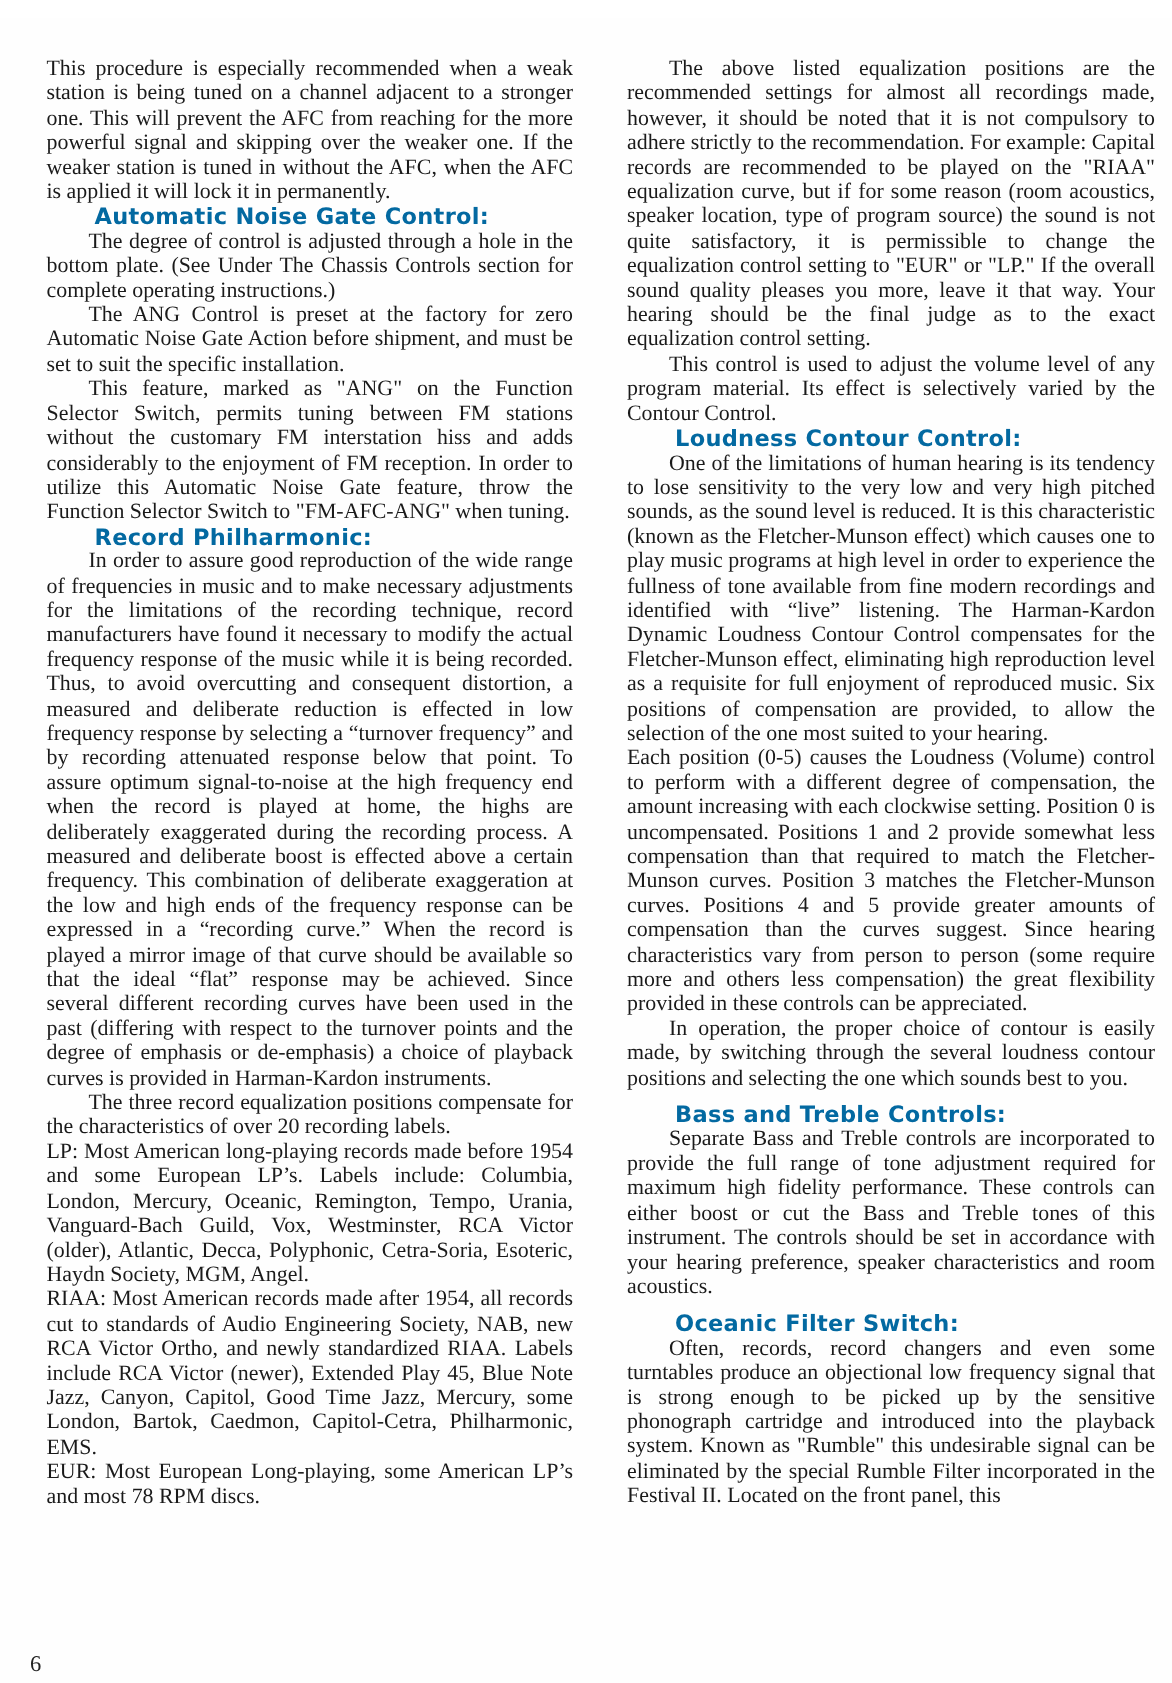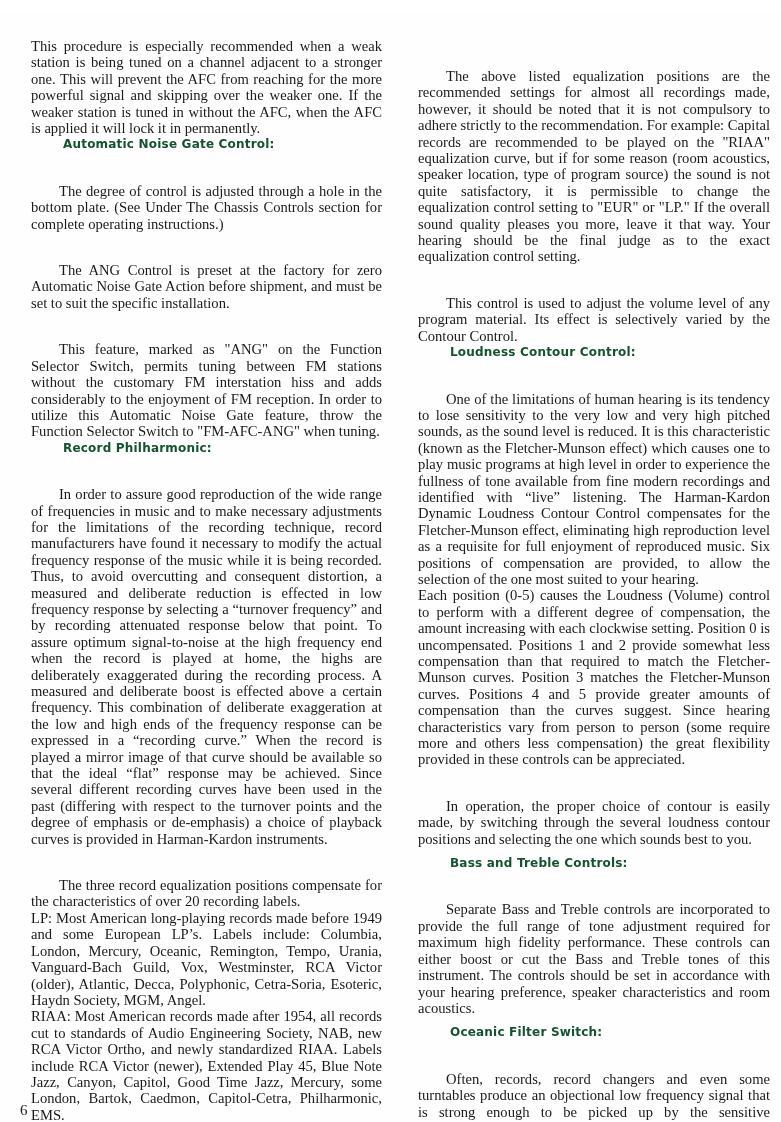--- a/index.html
+++ b/index.html
@@ -3,41 +3,41 @@
 <meta charset="utf-8">
 <style>
   html, body { margin: 0; padding: 0; background: #ffffff; }
   body { width: 781px; height: 1122px; position: relative; overflow: hidden; }
   .page { position: absolute; left: 0; top: 12px; width: 781px; height: 1122px; background: #fefefe; }
   .col { position: absolute; top: 26px; font-family: "Liberation Serif", "DejaVu Serif", serif;
          font-size: 14.6px; line-height: 16.4px; color: #1a1a1a; text-align: justify; hyphens: manual; }
   .col.left { left: 31px; width: 351px; }
   .col.right { left: 418px; width: 352px; }
   .col p { margin: 0; }
-  .col p.ind { text-indent: 28px; margin-top: 30px; }
+  .col p.ind { text-indent: 28px; }
   .col h3 { margin: 0; font-family: "DejaVu Sans", "Liberation Sans", sans-serif; font-weight: bold;
-            font-size: 12px; line-height: 16.4px; padding-left: 32px; letter-spacing: 0.2px; color: #14532d; }
+            font-size: 15px; line-height: 16.4px; padding-left: 32px; letter-spacing: 0.2px; color: #0369a1; }
   .col h3.gap { margin-top: 8px; }
   .pagenum { position: absolute; left: 20px; top: 1090px; font-family: "Liberation Serif", serif; font-size: 15px; color: #222; }
 </style>
 </head>
 <body>
 
 <div class="page">
 
   <div class="col left">
     <p>This procedure is especially recommended when a weak station is being tuned on a channel adjacent to a stronger one. This will prevent the AFC from reaching for the more powerful signal and skipping over the weaker one. If the weaker station is tuned in without the AFC, when the AFC is applied it will lock it in permanently.</p>
     <h3>Automatic Noise Gate Control:</h3>
     <p class="ind">The degree of control is adjusted through a hole in the bottom plate. (See Under The Chassis Controls section for complete operating instructions.)</p>
     <p class="ind">The ANG Control is preset at the factory for zero Automatic Noise Gate Action before shipment, and must be set to suit the specific installation.</p>
     <p class="ind">This feature, marked as "ANG" on the Function Selector Switch, permits tuning between FM stations without the customary FM interstation hiss and adds considerably to the enjoyment of FM reception. In order to utilize this Automatic Noise Gate feature, throw the Function Selector Switch to "FM-AFC-ANG" when tuning.</p>
     <h3>Record Philharmonic:</h3>
     <p class="ind">In order to assure good reproduction of the wide range of frequencies in music and to make necessary adjustments for the limitations of the recording tech­nique, record manufacturers have found it necessary to modify the actual frequency response of the music while it is being recorded. Thus, to avoid overcutting and consequent distortion, a measured and deliberate reduction is effected in low frequency response by se­lecting a “turnover frequency” and by recording atten­uated response below that point. To assure optimum signal-to-noise at the high frequency end when the record is played at home, the highs are deliberately exaggerated during the recording process. A measured and deliberate boost is effected above a certain fre­quency. This combination of deliberate exaggeration at the low and high ends of the frequency response can be expressed in a “recording curve.” When the record is played a mirror image of that curve should be avail­able so that the ideal “flat” response may be achieved. Since several different recording curves have been used in the past (differing with respect to the turnover points and the degree of emphasis or de-emphasis) a choice of playback curves is provided in Harman-Kardon instruments.</p>
     <p class="ind">The three record equalization positions compensate for the characteristics of over 20 recording labels.</p>
-    <p>LP: Most American long-playing records made be­fore 1949 and some European LP’s. Labels include: Columbia, London, Mercury, Oceanic, Remington, Tempo, Urania, Vanguard-Bach Guild, Vox, West­minster, RCA Victor (older), Atlantic, Decca, Poly­phonic, Cetra-Soria, Esoteric, Haydn Society, MGM, Angel.</p>
+    <p>LP: Most American long-playing records made be­fore 1954 and some European LP’s. Labels include: Columbia, London, Mercury, Oceanic, Remington, Tempo, Urania, Vanguard-Bach Guild, Vox, West­minster, RCA Victor (older), Atlantic, Decca, Poly­phonic, Cetra-Soria, Esoteric, Haydn Society, MGM, Angel.</p>
     <p>RIAA: Most American records made after 1954, all records cut to standards of Audio Engineering Society, NAB, new RCA Victor Ortho, and newly standardized RIAA. Labels include RCA Victor (newer), Extended Play 45, Blue Note Jazz, Canyon, Capitol, Good Time Jazz, Mercury, some London, Bartok, Caedmon, Capitol-Cetra, Philharmonic, EMS.</p>
     <p>EUR: Most European Long-playing, some American LP’s and most 78 RPM discs.</p>
   </div>
 
   <div class="col right">
     <p class="ind">The above listed equalization positions are the recommended settings for almost all recordings made, however, it should be noted that it is not compulsory to adhere strictly to the recommendation. For example: Capital records are recommended to be played on the "RIAA" equalization curve, but if for some reason (room acoustics, speaker location, type of program source) the sound is not quite satisfactory, it is permis­sible to change the equalization control setting to "EUR" or "LP." If the overall sound quality pleases you more, leave it that way. Your hearing should be the final judge as to the exact equalization control setting.</p>
     <p class="ind">This control is used to adjust the volume level of any program material. Its effect is selectively varied by the Contour Control.</p>
     <h3>Loudness Contour Control:</h3>
     <p class="ind">One of the limitations of human hearing is its tendency to lose sensitivity to the very low and very high pitched sounds, as the sound level is reduced. It is this characteristic (known as the Fletcher-Munson effect) which causes one to play music programs at high level in order to experience the fullness of tone available from fine modern recordings and identified with “live” listening. The Harman-Kardon Dynamic Loudness Contour Control compensates for the Flet­cher-Munson effect, eliminating high reproduction level as a requisite for full enjoyment of reproduced music. Six positions of compensation are provided, to allow the selection of the one most suited to your hearing.</p>
     <p>Each position (0-5) causes the Loudness (Volume) con­trol to perform with a different degree of compensa­tion, the amount increasing with each clockwise set­ting. Position 0 is uncompensated. Positions 1 and 2 provide somewhat less compensation than that re­quired to match the Fletcher-Munson curves. Posi­tion 3 matches the Fletcher-Munson curves. Posi­tions 4 and 5 provide greater amounts of compensa­tion than the curves suggest. Since hearing charac­teristics vary from person to person (some require more and others less compensation) the great flexi­bility provided in these controls can be appreciated.</p>

